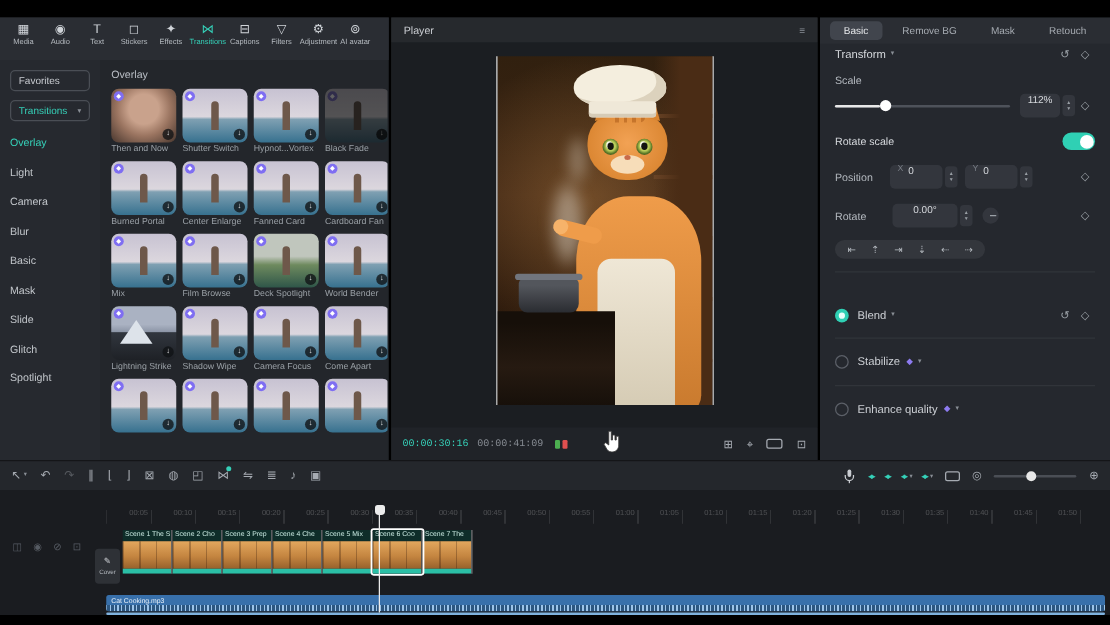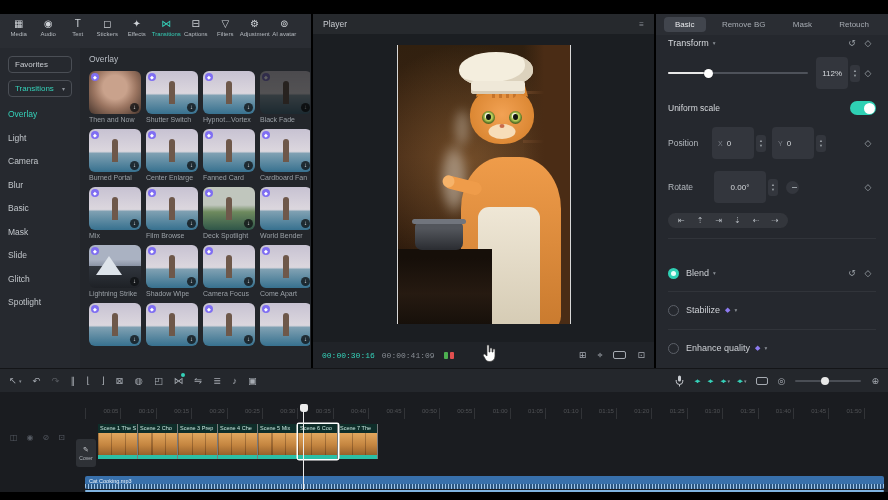--- a/index.html
+++ b/index.html
@@ -116,21 +116,21 @@
   .r-body{padding:0 12px;}
   .row{display:flex;align-items:center;}
   .sec-title{font-size:9px;color:#d6d9dd;}
   .caret{font-size:5.5px;color:#8a8f96;margin-left:4px;}
   .icon-btn{width:16px;height:16px;display:flex;align-items:center;justify-content:center;border-radius:3px;
             color:#9aa0a6;font-size:9px;cursor:pointer;}
   .sub-label{font-size:8.5px;color:#b4b9bf;}
   .slider{position:relative;flex:1;height:2px;background:#4e525a;border-radius:1px;margin-right:8px;}
   .slider .fill{position:absolute;left:0;top:0;height:2px;width:26%;background:#e8e8e8;border-radius:1px;}
   .slider .s-thumb{position:absolute;left:26%;top:-3.5px;width:9px;height:9px;border-radius:50%;background:#fff;cursor:pointer;}
-  .val-box{display:flex;align-items:center;background:#33363d;border-radius:4px;height:32px;padding:0 6px;
+  .val-box{display:flex;align-items:flex-start;background:#33363d;border-radius:4px;height:19px;padding:0 6px;
            font-size:8px;color:#d6d9dd;}
   .dimc{color:#787d85;margin-right:4px;font-size:7px;}
   .stepper{width:10px;height:17px;background:#33363d;border-radius:3px;margin-left:2px;display:flex;
            flex-direction:column;align-items:center;justify-content:center;gap:1px;color:#9aa0a6;cursor:pointer;}
   .stepper i{font-style:normal;font-size:4px;line-height:4px;}
   .toggle{width:26px;height:14px;border-radius:7px;background:#2fd0b4;position:relative;cursor:pointer;}
   .toggle::after{content:"";position:absolute;right:1.5px;top:1.5px;width:11px;height:11px;border-radius:50%;background:#fff;}
   .dial{width:13px;height:13px;border-radius:50%;background:#33363d;position:relative;margin-left:8px;cursor:pointer;}
   .dial::after{content:"";position:absolute;left:6px;top:6px;width:5px;height:1px;background:#9aa0a6;}
   .align-pill{display:flex;gap:12px;background:#33363c;border-radius:8px;padding:3px 10px;margin-top:10px;
@@ -532,37 +532,40 @@
       </div>
 
     <div class="r-body">
       <div class="row" style="">
         <span class="sec-title">Transform</span>
         <span class="caret">▾</span>
         <span class="icon-btn" style="margin-left:auto;">↺</span>
         <span class="icon-btn">◇</span>
       </div>
 
+      <div class="row" style="margin-top:8px;">
+        <span class="sub-label">Scale</span>
+      </div>
       <div class="row" style="margin-top:6px;">
         <span class="slider">
           <span class="fill"></span>
             <span class="s-thumb"></span>
         </span>
         <span class="val-box">
           <span>112%</span>
         </span>
         <span class="stepper">
             <i>▲</i>
             <i>▼</i>
           </span>
         <span class="icon-btn">◇</span>
       </div>
 
       <div class="row" style="margin-top:12px;">
-        <span class="sec-title" style="font-size:8.5px;">Uniform scale</span>
+        <span class="sec-title" style="font-size:8.5px;">Rotate scale</span>
         <span class="toggle" style="margin-left:auto;"></span>
       </div>
 
       <div class="row" style="margin-top:12px;">
         <span class="sub-label" style="width:44px;">Position</span>
         <span class="val-box" style="width:42px;">
           <span class="dimc">X</span>
           <span>0</span>
         </span>
         <span class="stepper">

